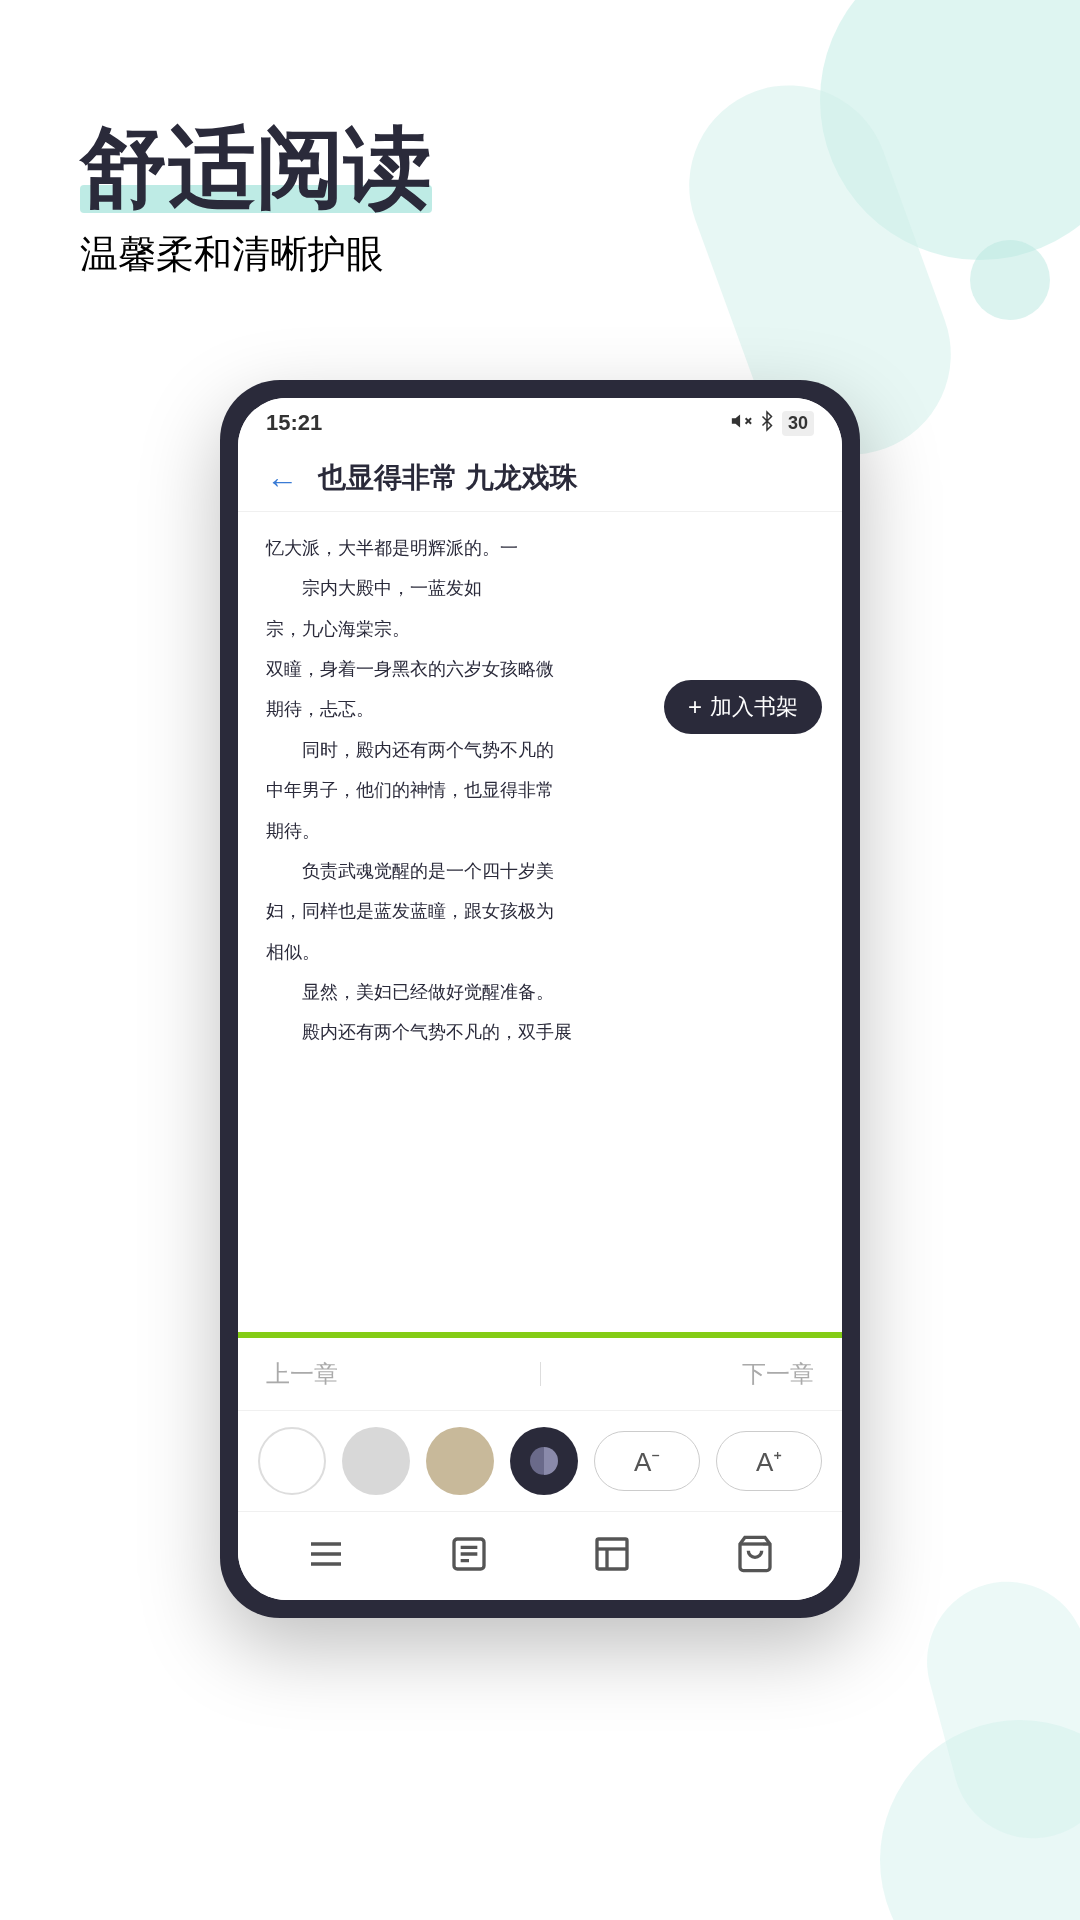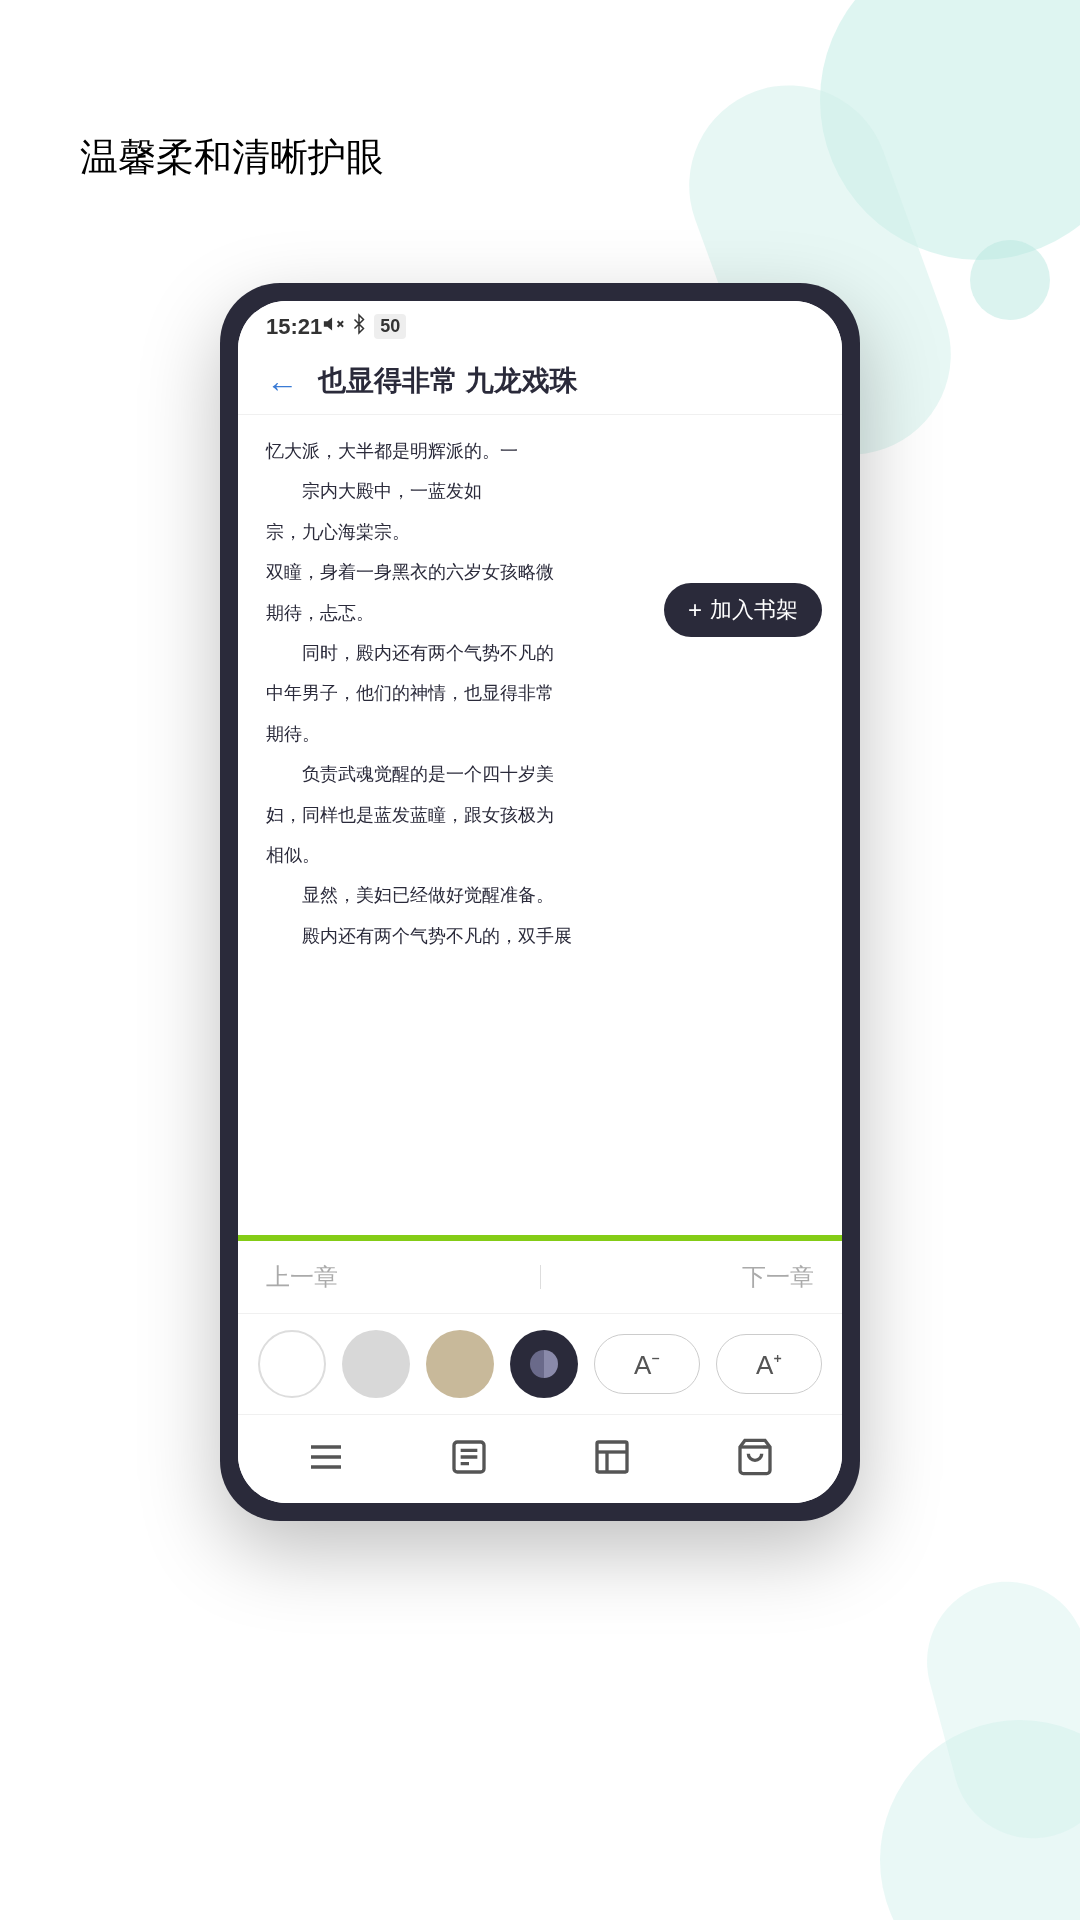--- a/index.html
+++ b/index.html
@@ -125,21 +125,21 @@
       border-radius: 48px;
       overflow: hidden;
       position: relative;
     }
 
     
     .status-bar {
       background: #ffffff;
       padding: 12px 28px 8px 28px;
       display: flex;
-      justify-content: flex-start;
+      justify-content: space-between;
       align-items: center;
     }
     .status-time {
       font-size: 22px;
       font-weight: 600;
       color: #333;
     }
     .status-icons {
       display: flex;
       align-items: center;
@@ -278,20 +278,24 @@
 </head>
 <body>
 
 <div class="bg-deco">
   <div class="bg-deco-shape1"></div>
   <div class="bg-deco-shape2"></div>
   <div class="bg-deco-shape3"></div>
 </div>
 
 <div class="header-section">
+  <div style="position:relative; display:inline-block;">
+    <h1 class="main-title">舒适阅读</h1>
+    <div class="main-title-highlight"></div>
+  </div>
   <p class="sub-title">温馨柔和清晰护眼</p>
 </div>
 
 <div class="phone-container">
   <div class="phone-outer">
     <div class="phone-inner">
 
       <div class="status-bar">
         <span class="status-time">15:21</span>
         <div class="status-icons">
@@ -300,21 +304,21 @@
               <polygon points="11,5 6,9 2,9 2,15 6,15 11,19" fill="#333" stroke="none"></polygon>
               <line x1="23" y1="9" x2="17" y2="15" stroke="#333" stroke-width="2"></line>
               <line x1="17" y1="9" x2="23" y2="15" stroke="#333" stroke-width="2"></line>
             </svg>
           </span>
           <span>
             <svg width="18" height="22" viewBox="0 0 24 24" fill="none" stroke="#333" stroke-width="2">
               <polyline points="6,6 18,18 12,24 12,0 18,6 6,18"></polyline>
             </svg>
           </span>
-          <span style="font-size:18px; color:#333; background:#eee; border-radius:4px; padding:2px 6px; font-weight:600;">50</span>
+          <span style="font-size:18px; color:#333; background:#eee; border-radius:4px; padding:2px 6px; font-weight:600;">30</span>
         </div>
       </div>
 
       <div class="nav-bar">
         <span class="nav-back">←</span>
         <span class="nav-title">也显得非常 九龙戏珠</span>
       </div>
 
       <div style="position:relative;">
 

